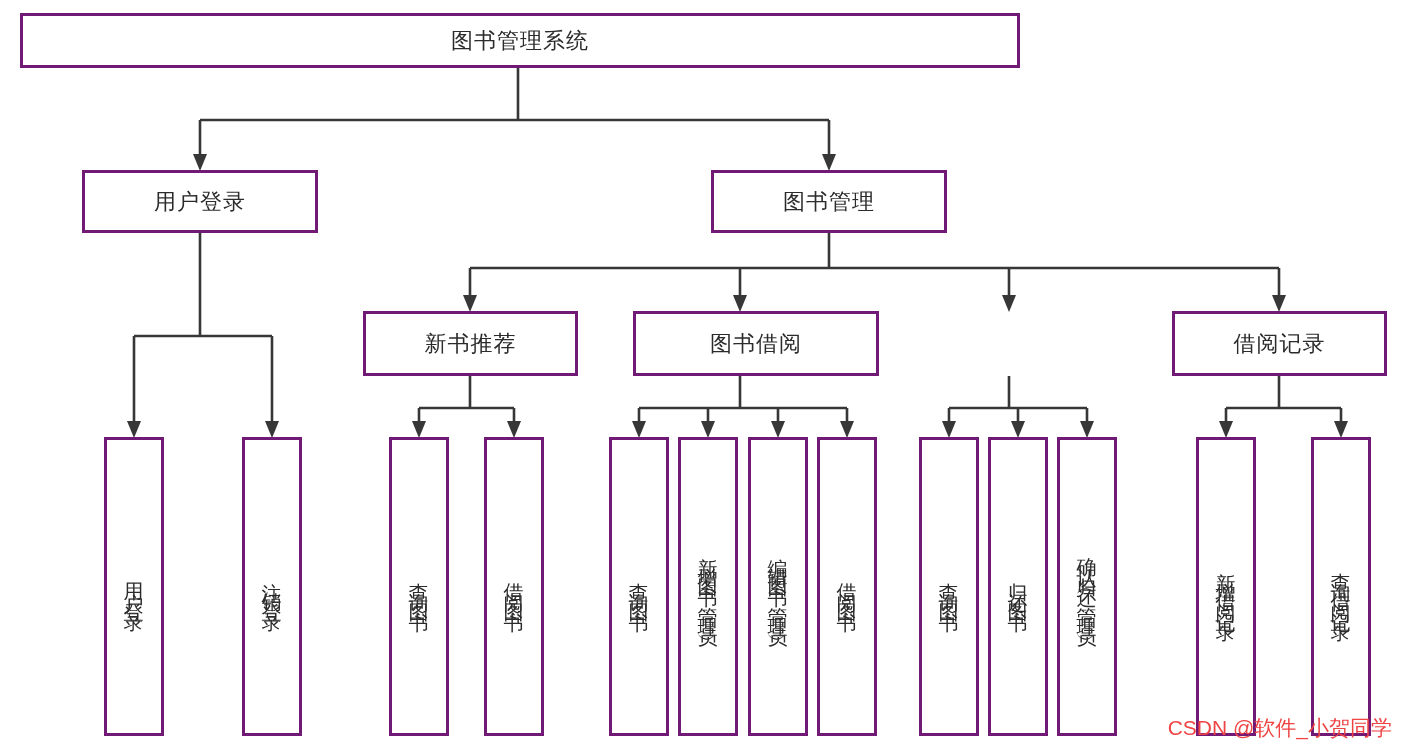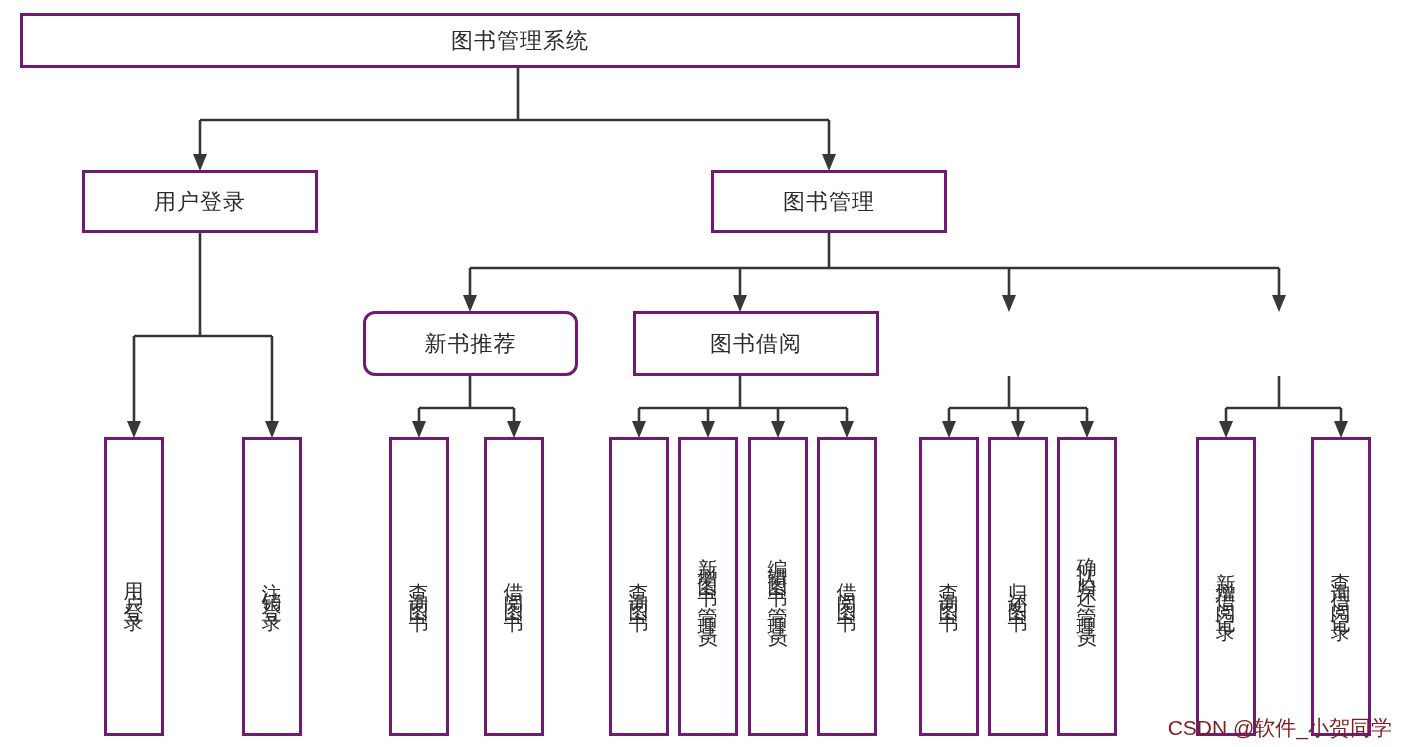--- a/index.html
+++ b/index.html
@@ -42,21 +42,21 @@
     letter-spacing: 0.5em;
     line-height: 1.1;
     white-space: nowrap;
     color: #2b2b2b;
   }
   .watermark {
     position: absolute;
     right: 13px;
     top: 714px;
     font-size: 21px;
-    color: #7f1d1d;
+    color: #ef4444;
     z-index: 3;
     white-space: nowrap;
   }
 </style>
 </head>
 <body>
 
 <div class="canvas">
 
   <svg class="wires" width="1405" height="747" viewBox="0 0 1405 747" xmlns="http://www.w3.org/2000/svg">
@@ -96,25 +96,28 @@
     <span>图书管理系统</span>
   </div>
 
   <div class="node h" style="left:82px; top:170px; width:236px; height:63px;">
     <span>用户登录</span>
   </div>
   <div class="node h" style="left:711px; top:170px; width:236px; height:63px;text-align:center;">
     <span>图书管理</span>
   </div>
 
-  <div class="node h" style="left:363px; top:311px; width:215px; height:65px;border-radius:12px;">
+  <div class="node h" style="left:363px; top:311px; width:215px; height:65px;">
     <span>新书推荐</span>
   </div>
   <div class="node h" style="left:633px; top:311px; width:246px; height:65px;">
     <span>图书借阅</span>
+  </div>
+  <div class="node h" style="left:1172px; top:311px; width:215px; height:65px;">
+    <span>借阅记录</span>
   </div>
 
   <div class="node leaf" style="left:104px;">
     <span class="vtext">用户登录</span>
   </div>
   <div class="node leaf" style="left:242px;">
     <span class="vtext">注销登录</span>
   </div>
   <div class="node leaf" style="left:389px;">
     <span class="vtext">查询图书</span>

